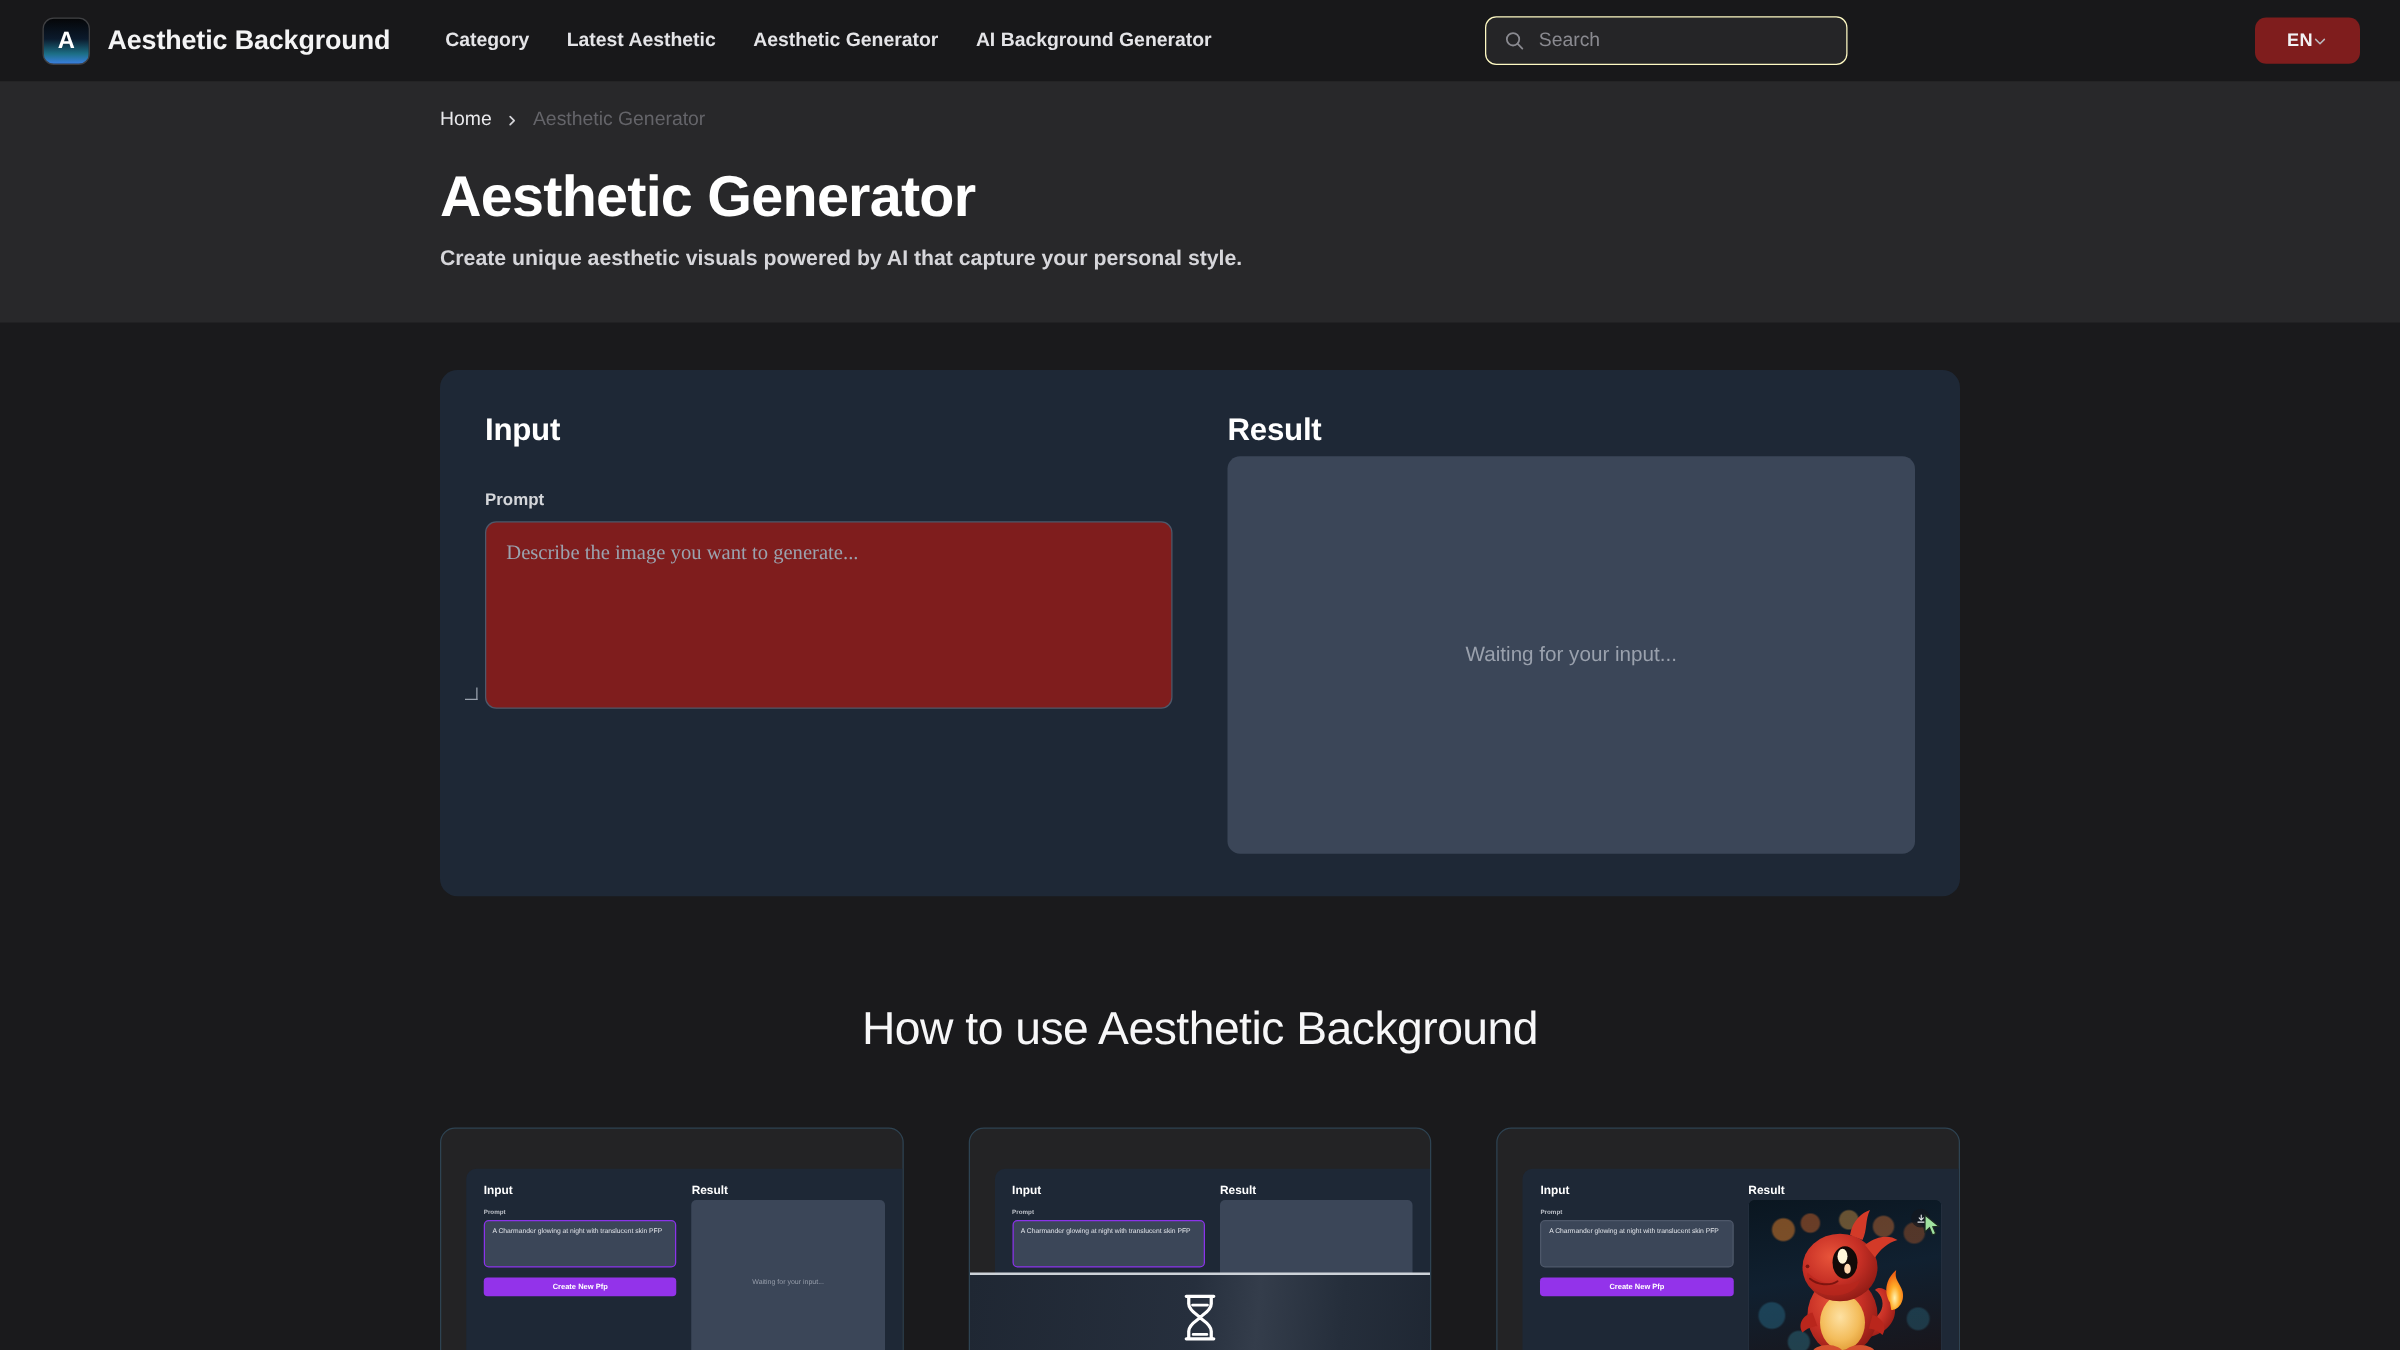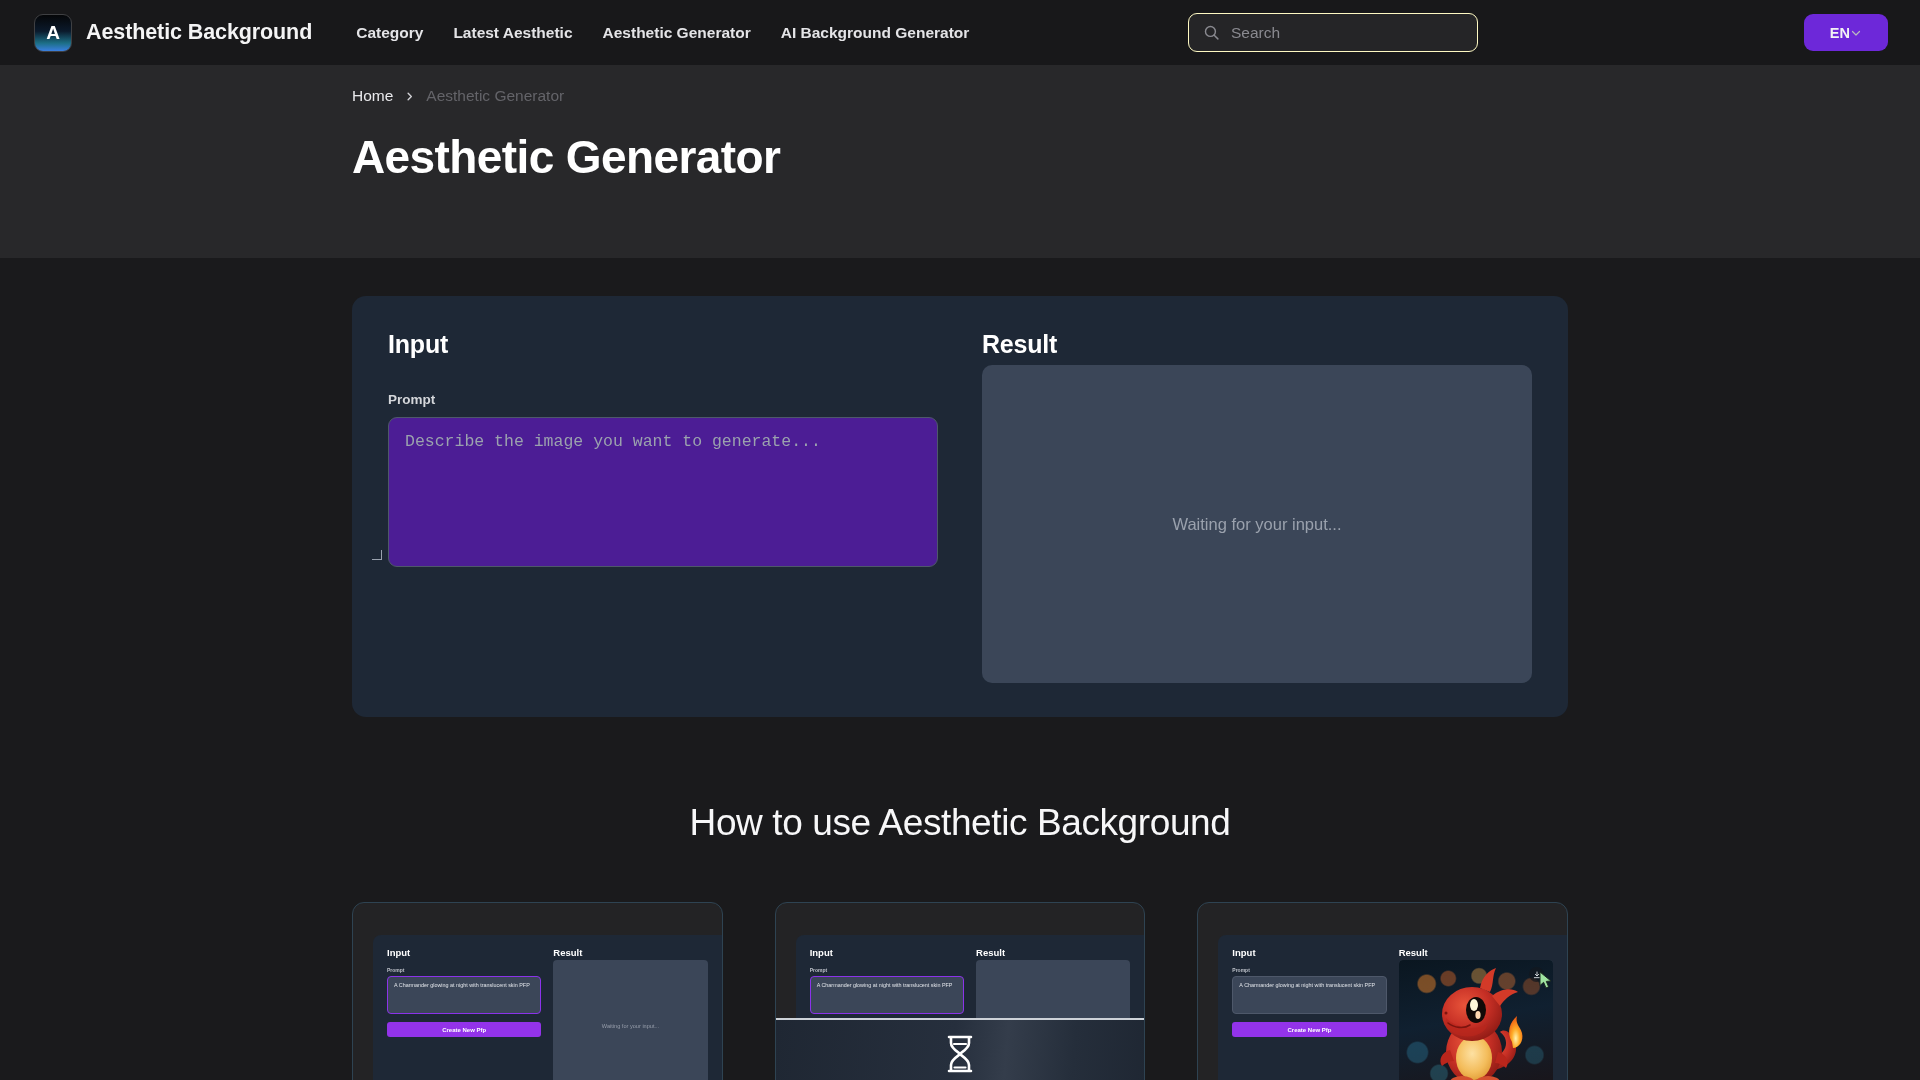--- a/index.html
+++ b/index.html
@@ -90,21 +90,21 @@
     font-family: inherit;
     width: 100%;
   }
   .search-input::placeholder { color: #8a8a90; }
   .lang-select {
     position: absolute;
     left: 1804px;
     top: 14px;
     width: 84px;
     height: 37px;
-    background: #6d28d9;
+    background: #7f1d1d;
     border-radius: 9px;
     display: flex;
     align-items: center;
     justify-content: center;
     gap: 0;
   }
   .lang-select .lbl {
     color: #f2f2f4;
     font-size: 14.5px;
     font-weight: bold;
@@ -173,26 +173,26 @@
     color: #d4d6da;
     font-size: 13.5px;
     font-weight: bold;
     margin-top: 33px;
     margin-bottom: 10px;
     display: block;
   }
   .prompt-area {
     width: 100%;
     height: 150px;
-    background: #4c1d95;
+    background: #7f1d1d;
     border: 1px solid #4e586a;
     border-radius: 9px;
     color: #e8eaee;
     font-size: 16.5px;
-    font-family: Liberation Mono, monospace;
+    font-family: Liberation Serif, serif;
     padding: 14px 16px;
     outline: none;
     resize: none;
     display: block;
   }
   .prompt-area::placeholder { color: #9ba2ae; }
   .resize-grip {
     position: relative;
     width: 0; height: 0;
   }
@@ -417,20 +417,21 @@
 
 <div class="hero">
   <div class="breadcrumb">
     <a href="#" class="bc-home">Home</a>
     <svg width="11" height="11" viewBox="0 0 24 24" fill="none" stroke="#d3d3d7" stroke-width="3" stroke-linecap="round" stroke-linejoin="round">
       <polyline points="9,5 16,12 9,19"></polyline>
     </svg>
     <span class="bc-current">Aesthetic Generator</span>
   </div>
   <h1 class="page-title">Aesthetic Generator</h1>
+  <p class="page-sub">Create unique aesthetic visuals powered by AI that capture your personal style.</p>
 </div>
 
 <div class="main-wrap">
   <div class="panel">
 
     <div class="panel-col left">
       <div class="panel-heading">Input</div>
       <label class="field-label">Prompt</label>
       <textarea class="prompt-area" placeholder="Describe the image you want to generate..." style=""></textarea>
       <div class="resize-grip"></div>

